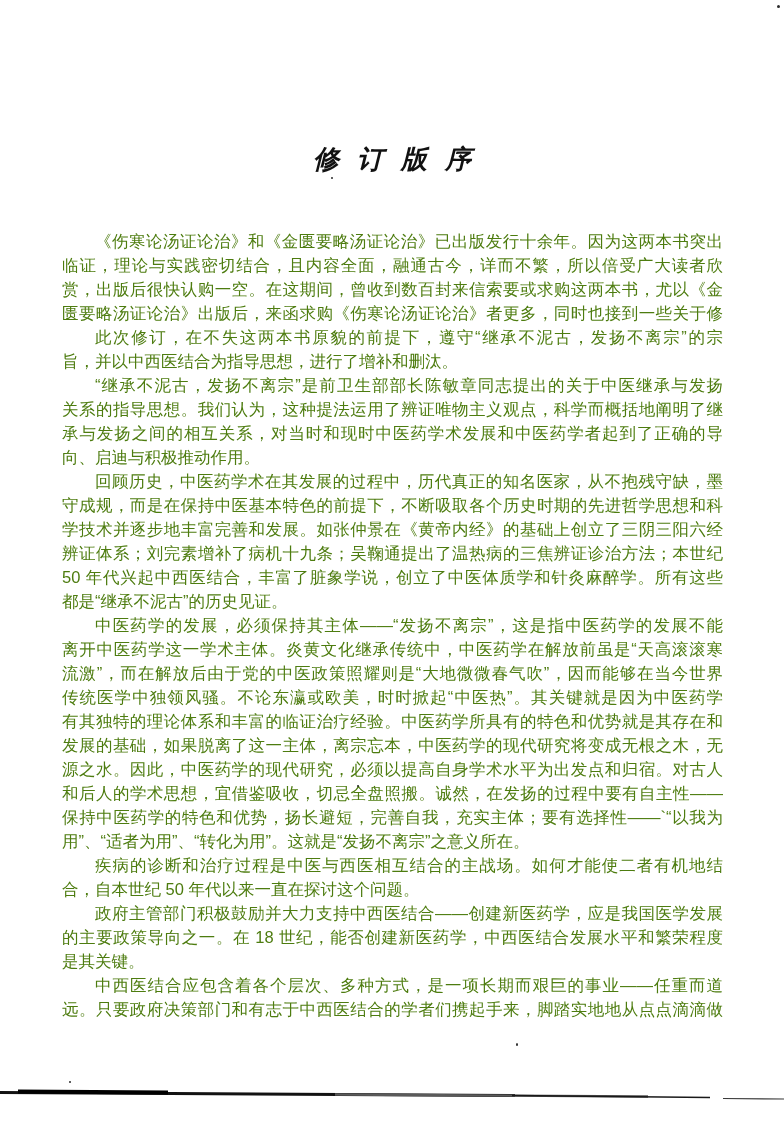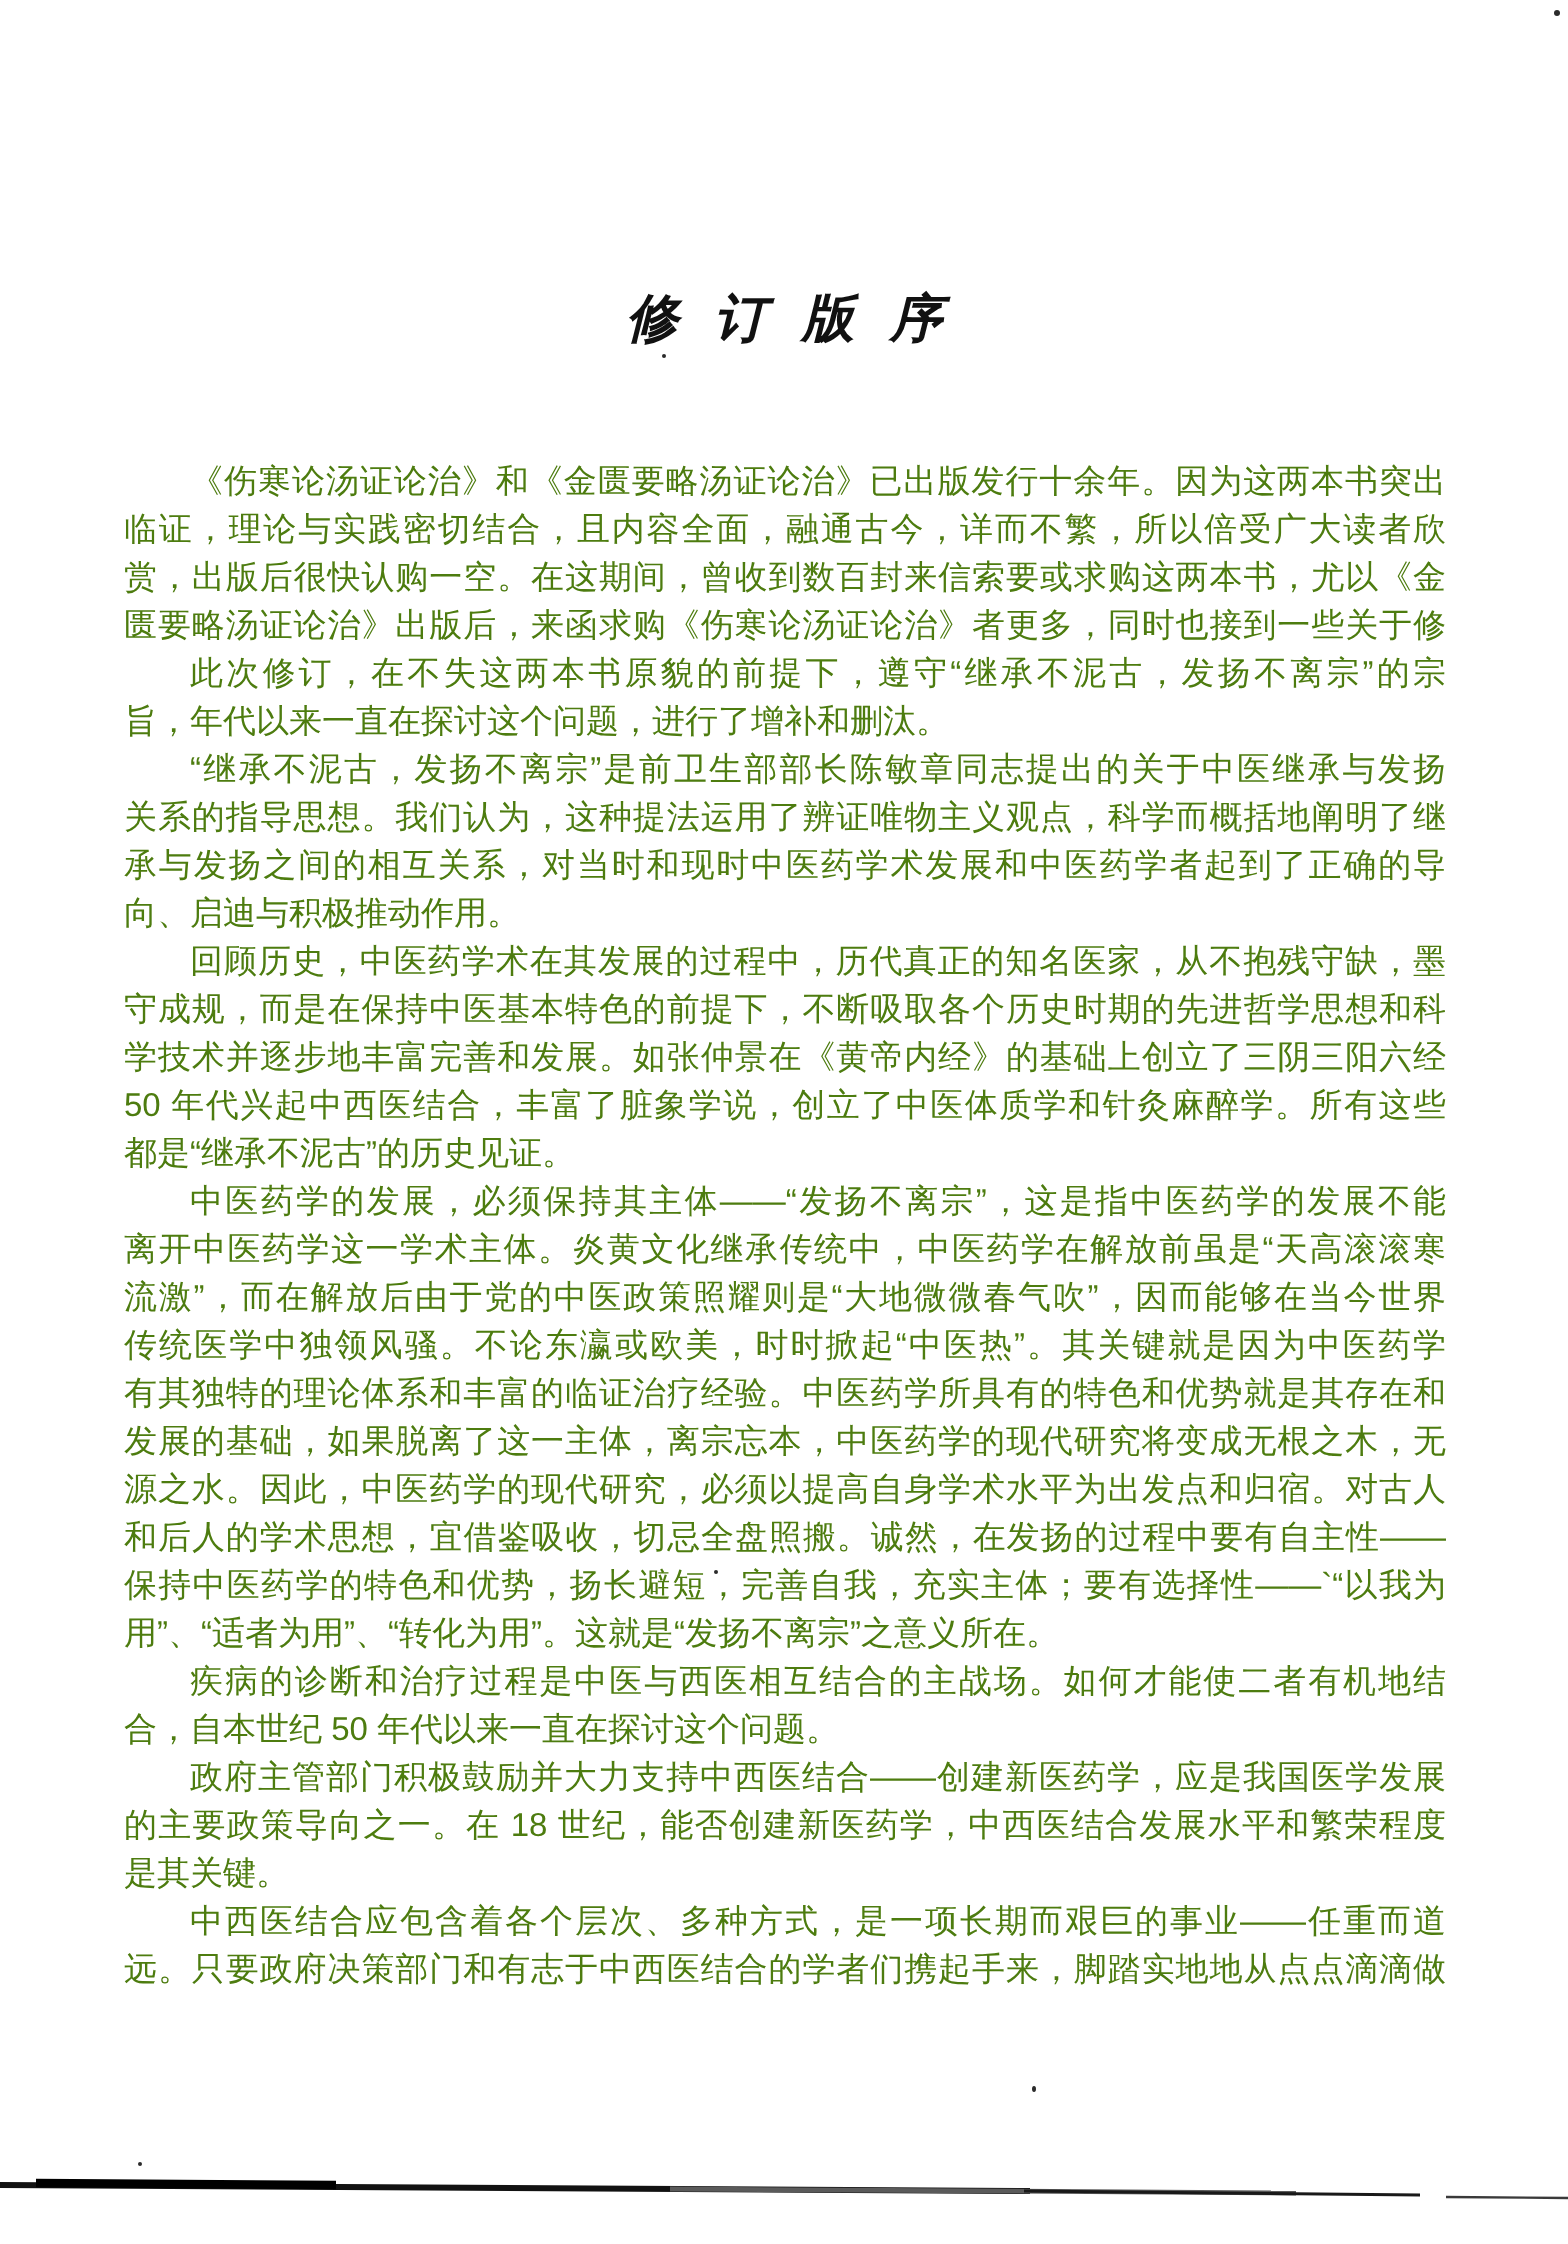--- a/index.html
+++ b/index.html
@@ -62,28 +62,29 @@
 <div class="page">
 
   <h1 class="title">修订版序</h1>
 
   <div class="body-text" id="body-text">
       <div class="line first">《伤寒论汤证论治》和《金匮要略汤证论治》已出版发行十余年。因为这两本书突出</div>
       <div class="line">临证，理论与实践密切结合，且内容全面，融通古今，详而不繁，所以倍受广大读者欣</div>
       <div class="line">赏，出版后很快认购一空。在这期间，曾收到数百封来信索要或求购这两本书，尤以《金</div>
       <div class="line">匮要略汤证论治》出版后，来函求购《伤寒论汤证论治》者更多，同时也接到一些关于修</div>
       <div class="line first">此次修订，在不失这两本书原貌的前提下，遵守“继承不泥古，发扬不离宗”的宗</div>
-      <div class="line plain">旨，年代以来一直在探讨这个问题，进行了增补和删汰。</div>
+      <div class="line plain">旨，并以中西医结合为指导思想，进行了增补和删汰。</div>
       <div class="line first">“继承不泥古，发扬不离宗”是前卫生部部长陈敏章同志提出的关于中医继承与发扬</div>
       <div class="line">关系的指导思想。我们认为，这种提法运用了辨证唯物主义观点，科学而概括地阐明了继</div>
       <div class="line">承与发扬之间的相互关系，对当时和现时中医药学术发展和中医药学者起到了正确的导</div>
       <div class="line plain">向、启迪与积极推动作用。</div>
       <div class="line first">回顾历史，中医药学术在其发展的过程中，历代真正的知名医家，从不抱残守缺，墨</div>
       <div class="line">守成规，而是在保持中医基本特色的前提下，不断吸取各个历史时期的先进哲学思想和科</div>
       <div class="line">学技术并逐步地丰富完善和发展。如张仲景在《黄帝内经》的基础上创立了三阴三阳六经</div>
+      <div class="line">辨证体系；刘完素增补了病机十九条；吴鞠通提出了温热病的三焦辨证诊治方法；本世纪</div>
       <div class="line">50 年代兴起中西医结合，丰富了脏象学说，创立了中医体质学和针灸麻醉学。所有这些</div>
       <div class="line plain">都是“继承不泥古”的历史见证。</div>
       <div class="line first">中医药学的发展，必须保持其主体——“发扬不离宗”，这是指中医药学的发展不能</div>
       <div class="line">离开中医药学这一学术主体。炎黄文化继承传统中，中医药学在解放前虽是“天高滚滚寒</div>
       <div class="line">流激”，而在解放后由于党的中医政策照耀则是“大地微微春气吹”，因而能够在当今世界</div>
       <div class="line">传统医学中独领风骚。不论东瀛或欧美，时时掀起“中医热”。其关键就是因为中医药学</div>
       <div class="line">有其独特的理论体系和丰富的临证治疗经验。中医药学所具有的特色和优势就是其存在和</div>
       <div class="line">发展的基础，如果脱离了这一主体，离宗忘本，中医药学的现代研究将变成无根之木，无</div>
       <div class="line">源之水。因此，中医药学的现代研究，必须以提高自身学术水平为出发点和归宿。对古人</div>
       <div class="line">和后人的学术思想，宜借鉴吸收，切忌全盘照搬。诚然，在发扬的过程中要有自主性——</div>

